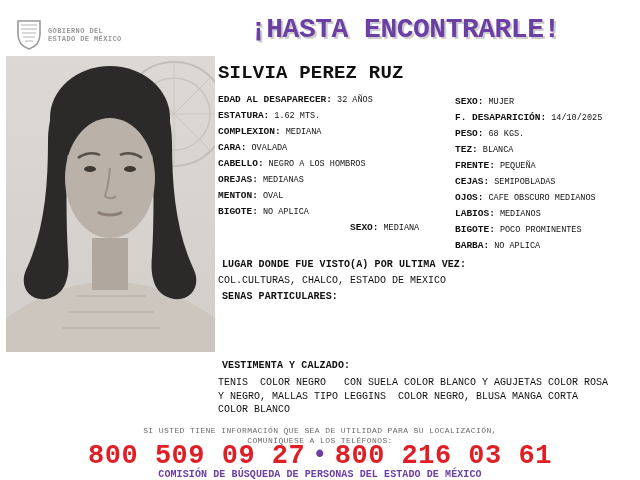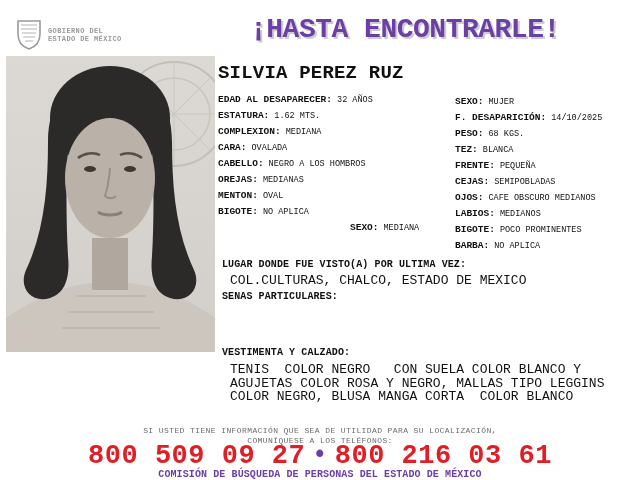--- a/index.html
+++ b/index.html
@@ -24,24 +24,24 @@
   
   .details-left{position:absolute;left:218px;top:90px;width:234px;}
   .details-right{position:absolute;left:455px;top:92px;width:184px;}
   .detail-row{height:16px;line-height:16px;white-space:nowrap;}
   .lbl{font-weight:800;font-size:9.5px;margin-right:5px;}
   .val{font-size:8.5px;}
   .detail-middle{position:absolute;left:350px;top:218px;height:16px;line-height:16px;white-space:nowrap;}
   
   .section{position:absolute;left:218px;}
   .section h3{margin:4px;font-size:10px;font-weight:800;letter-spacing:.1px;}
-  .section p{margin:2px 0 0 12px;font-size:13px;line-height:13px;width:400px;white-space:pre-wrap;}
+  .section p{margin:2px 0 0 0;font-size:10px;line-height:13px;width:400px;white-space:pre-wrap;}
   .sec-lugar{top:255px;}
   .sec-senas{top:287px;}
-  .sec-vestimenta{top:343px;}
+  .sec-vestimenta{top:356px;}
   .sec-vestimenta p{margin-top:5px;line-height:13.5px;}
   
   .footer-info{position:absolute;left:0;right:0;top:426px;text-align:center;
     color:var(--gray-text,#6b6b6b);font-size:8px;line-height:9.5px;letter-spacing:.4px;}
   .phones{position:absolute;left:0;right:0;top:441px;text-align:center;white-space:nowrap;
     color:var(--red,#E01E25);font-size:27px;font-weight:800;letter-spacing:.5px;}
   .phones .sep{color:var(--purple,#6B3FA3);font-size:25px;margin:0 7px;vertical-align:1px;}
   .org-line{position:absolute;left:0;right:0;top:469px;text-align:center;
     color:var(--purple,#6B3FA3);font-size:10px;font-weight:800;letter-spacing:.1px;}
 </style>

